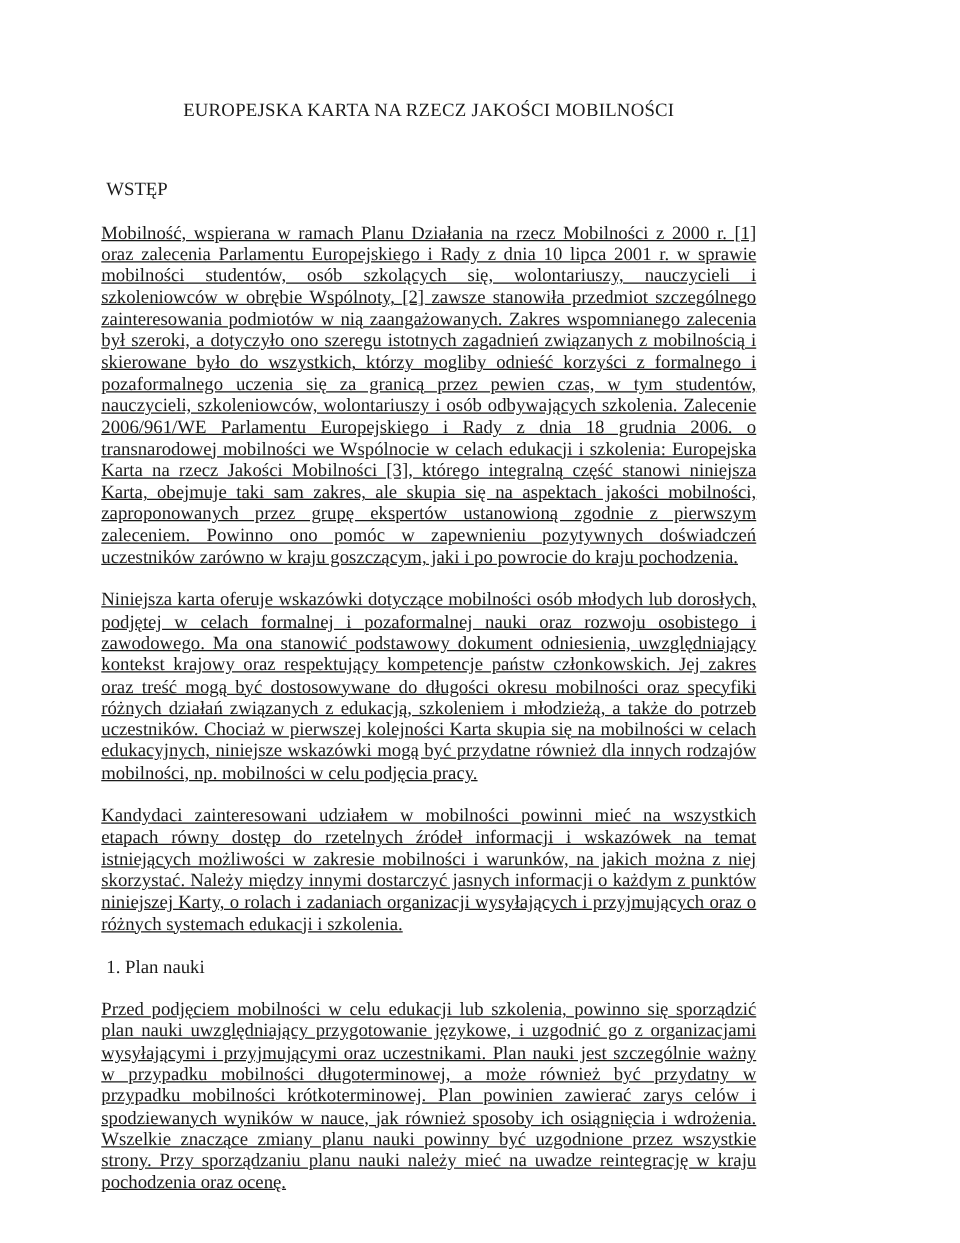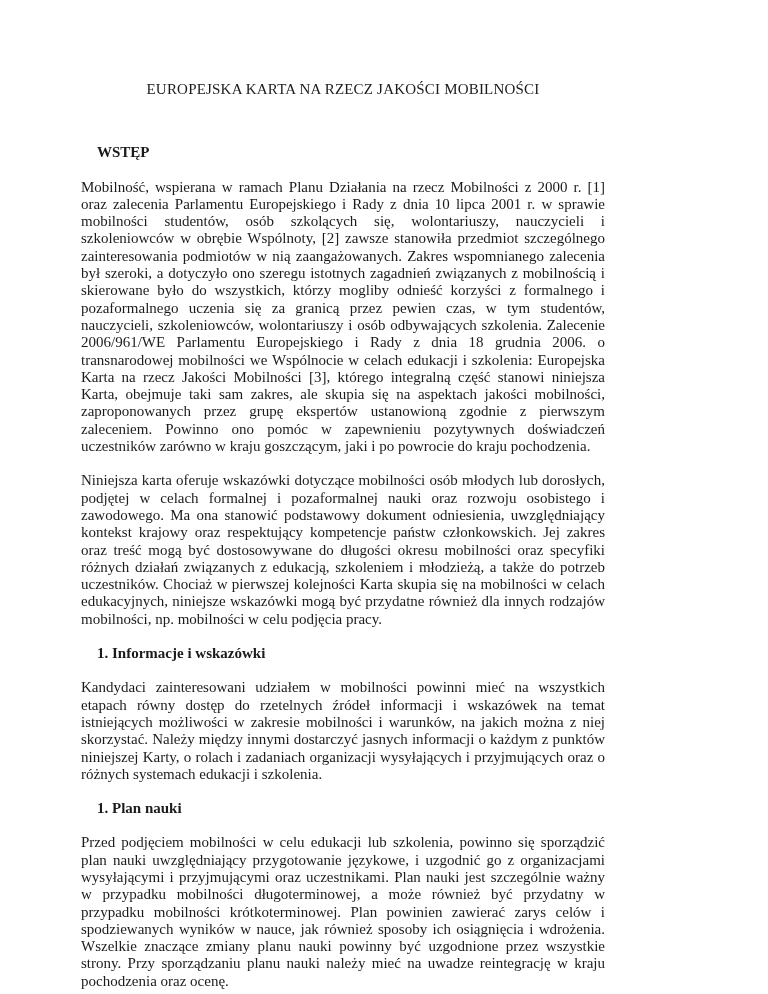--- a/index.html
+++ b/index.html
@@ -22,46 +22,46 @@
   }
   .title {
     font-size: 15px;
     font-weight: normal;
     text-align: center;
     letter-spacing: 0.2px;
     margin: 0 0 46px 0;
   }
   .heading {
     font-size: 15px;
-    font-weight: bold;
-    margin: 17px 16px;
+    font-weight: normal;
+    margin: 17px 4px;
   }
   .para {
     text-align: justify;
     margin: 17px 0;
+    text-decoration: underline;
   }
   .section {
     margin: 0;
   }
 </style>
 </head>
 <body>
 
 <div class="page">
 
   <h1 class="title">EUROPEJSKA KARTA NA RZECZ JAKOŚCI MOBILNOŚCI</h1>
 
   <section class="section">
     <h2 class="heading">WSTĘP</h2>
     <p class="para">Mobilność, wspierana w ramach Planu Działania na rzecz Mobilności z 2000 r. [1] oraz zalecenia Parlamentu Europejskiego i Rady z dnia 10 lipca 2001 r. w sprawie mobilności studentów, osób szkolących się, wolontariuszy, nauczycieli i szkoleniowców w obrębie Wspólnoty, [2] zawsze stanowiła przedmiot szczególnego zainteresowania podmiotów w nią zaangażowanych. Zakres wspomnianego zalecenia był szeroki, a dotyczyło ono szeregu istotnych zagadnień związanych z mobilnością i skierowane było do wszystkich, którzy mogliby odnieść korzyści z formalnego i pozaformalnego uczenia się za granicą przez pewien czas, w tym studentów, nauczycieli, szkoleniowców, wolontariuszy i osób odbywających szkolenia. Zalecenie 2006/961/WE Parlamentu Europejskiego i Rady z dnia 18 grudnia 2006. o transnarodowej mobilności we Wspólnocie w celach edukacji i szkolenia: Europejska Karta na rzecz Jakości Mobilności [3], którego integralną część stanowi niniejsza Karta, obejmuje taki sam zakres, ale skupia się na aspektach jakości mobilności, zaproponowanych przez grupę ekspertów ustanowioną zgodnie z pierwszym zaleceniem. Powinno ono pomóc w zapewnieniu pozytywnych doświadczeń uczestników zarówno w kraju goszczącym, jaki i po powrocie do kraju pochodzenia.</p>
     <p class="para">Niniejsza karta oferuje wskazówki dotyczące mobilności osób młodych lub dorosłych, podjętej w celach formalnej i pozaformalnej nauki oraz rozwoju osobistego i zawodowego. Ma ona stanowić podstawowy dokument odniesienia, uwzględniający kontekst krajowy oraz respektujący kompetencje państw członkowskich. Jej zakres oraz treść mogą być dostosowywane do długości okresu mobilności oraz specyfiki różnych działań związanych z edukacją, szkoleniem i młodzieżą, a także do potrzeb uczestników. Chociaż w pierwszej kolejności Karta skupia się na mobilności w celach edukacyjnych, niniejsze wskazówki mogą być przydatne również dla innych rodzajów mobilności, np. mobilności w celu podjęcia pracy.</p>
   </section>
 
   <section class="section">
-    <h2 class="heading">1. Informacje i wskazówki</h2>
     <p class="para">Kandydaci zainteresowani udziałem w mobilności powinni mieć na wszystkich etapach równy dostęp do rzetelnych źródeł informacji i wskazówek na temat istniejących możliwości w zakresie mobilności i warunków, na jakich można z niej skorzystać. Należy między innymi dostarczyć jasnych informacji o każdym z punktów niniejszej Karty, o rolach i zadaniach organizacji wysyłających i przyjmujących oraz o różnych systemach edukacji i szkolenia.</p>
   </section>
 
   <section class="section">
     <h2 class="heading">1. Plan nauki</h2>
     <p class="para">Przed podjęciem mobilności w celu edukacji lub szkolenia, powinno się sporządzić plan nauki uwzględniający przygotowanie językowe, i uzgodnić go z organizacjami wysyłającymi i przyjmującymi oraz uczestnikami. Plan nauki jest szczególnie ważny w przypadku mobilności długoterminowej, a może również być przydatny w przypadku mobilności krótkoterminowej. Plan powinien zawierać zarys celów i spodziewanych wyników w nauce, jak również sposoby ich osiągnięcia i wdrożenia. Wszelkie znaczące zmiany planu nauki powinny być uzgodnione przez wszystkie strony. Przy sporządzaniu planu nauki należy mieć na uwadze reintegrację w kraju pochodzenia oraz ocenę.</p>
   </section>
 
 </div>
 

